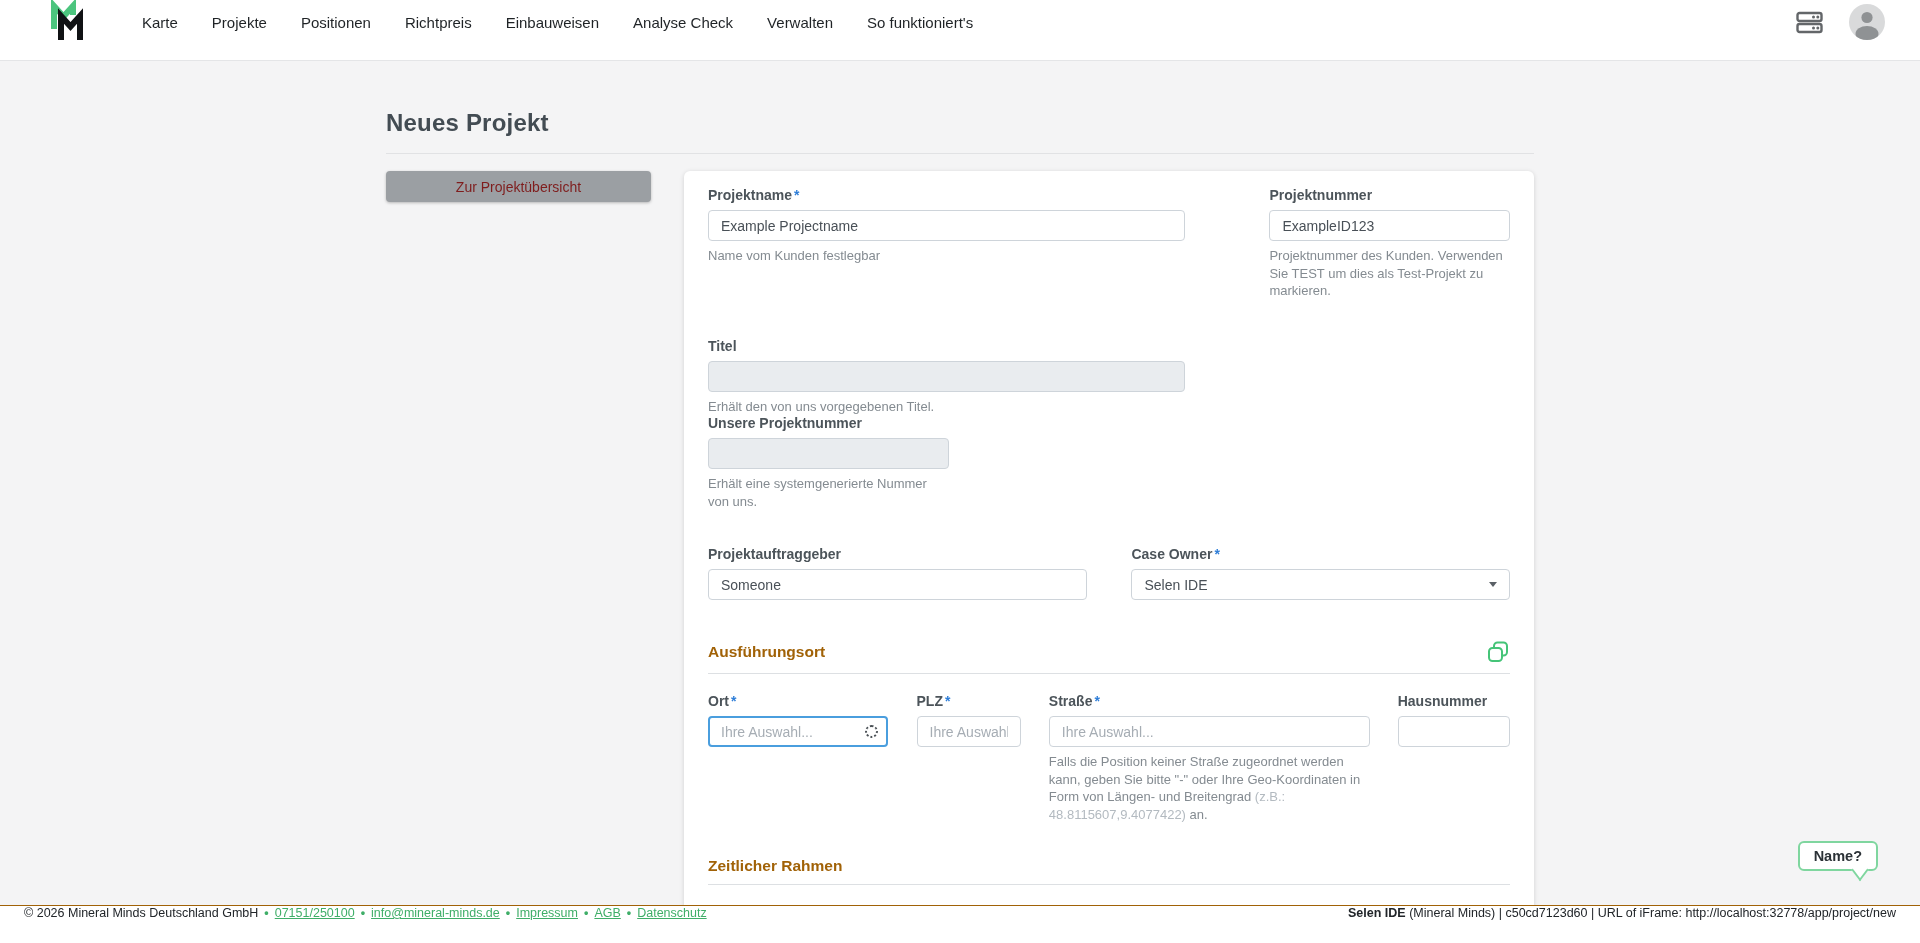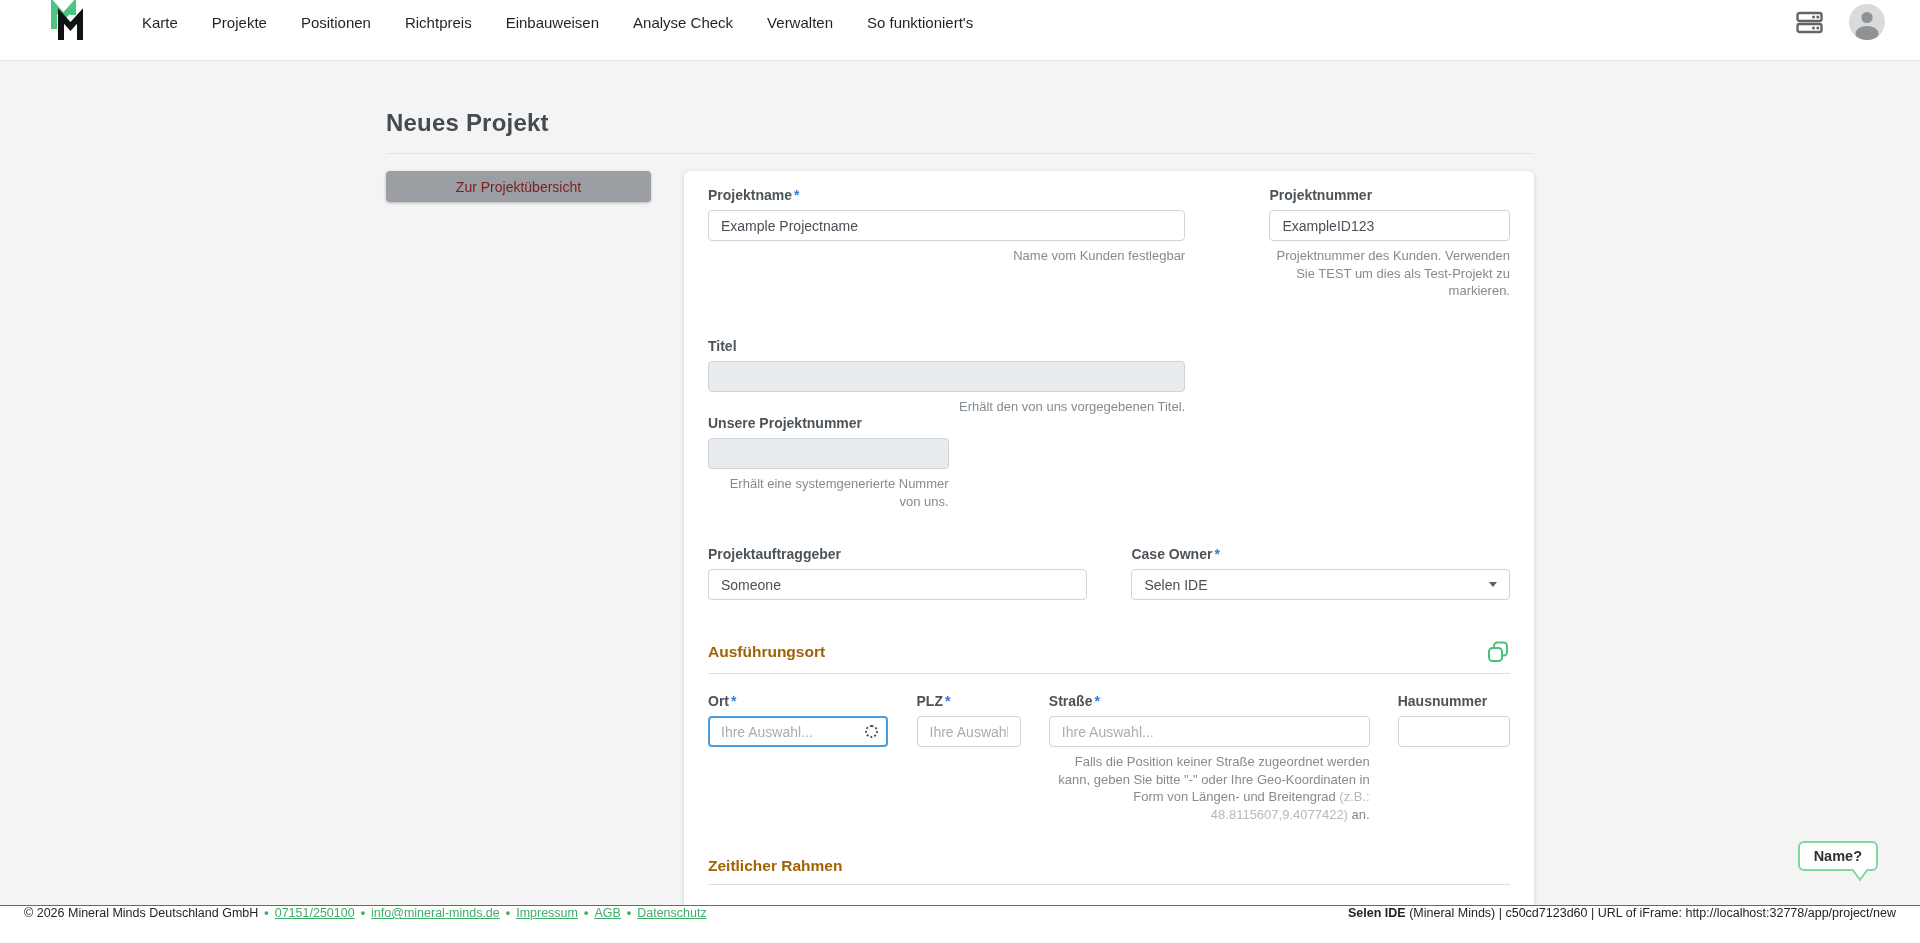--- a/index.html
+++ b/index.html
@@ -117,21 +117,21 @@
   @keyframes spin { to { transform: rotate(360deg); } }
 
   .fselect { display: flex; align-items: center; justify-content: space-between; cursor: pointer; }
   .select-arrow {
     width: 0; height: 0;
     border-left: 4px solid transparent;
     border-right: 4px solid transparent;
     border-top: 5px solid #5a6066;
   }
 
-  .fhelp { font-size: 13px; color: #848b91; margin-top: 6px; line-height: 1.35; text-align: right; }
+  .fhelp { font-size: 13px; color: #848b91; margin-top: 6px; line-height: 1.35; }
   .fhelp .muted { color: #b3bac0; }
 
   .section-head { display: flex; align-items: center; justify-content: space-between; margin-top: 40px; }
   .section-title { font-size: 15.5px; font-weight: 700; color: #a16207; }
   .section-divider { border: none; border-top: 1px solid #dde0e3; margin-top: 9px; margin-bottom: 19px; }
 
   
   .help-bubble {
     position: fixed;
     right: 42px;

